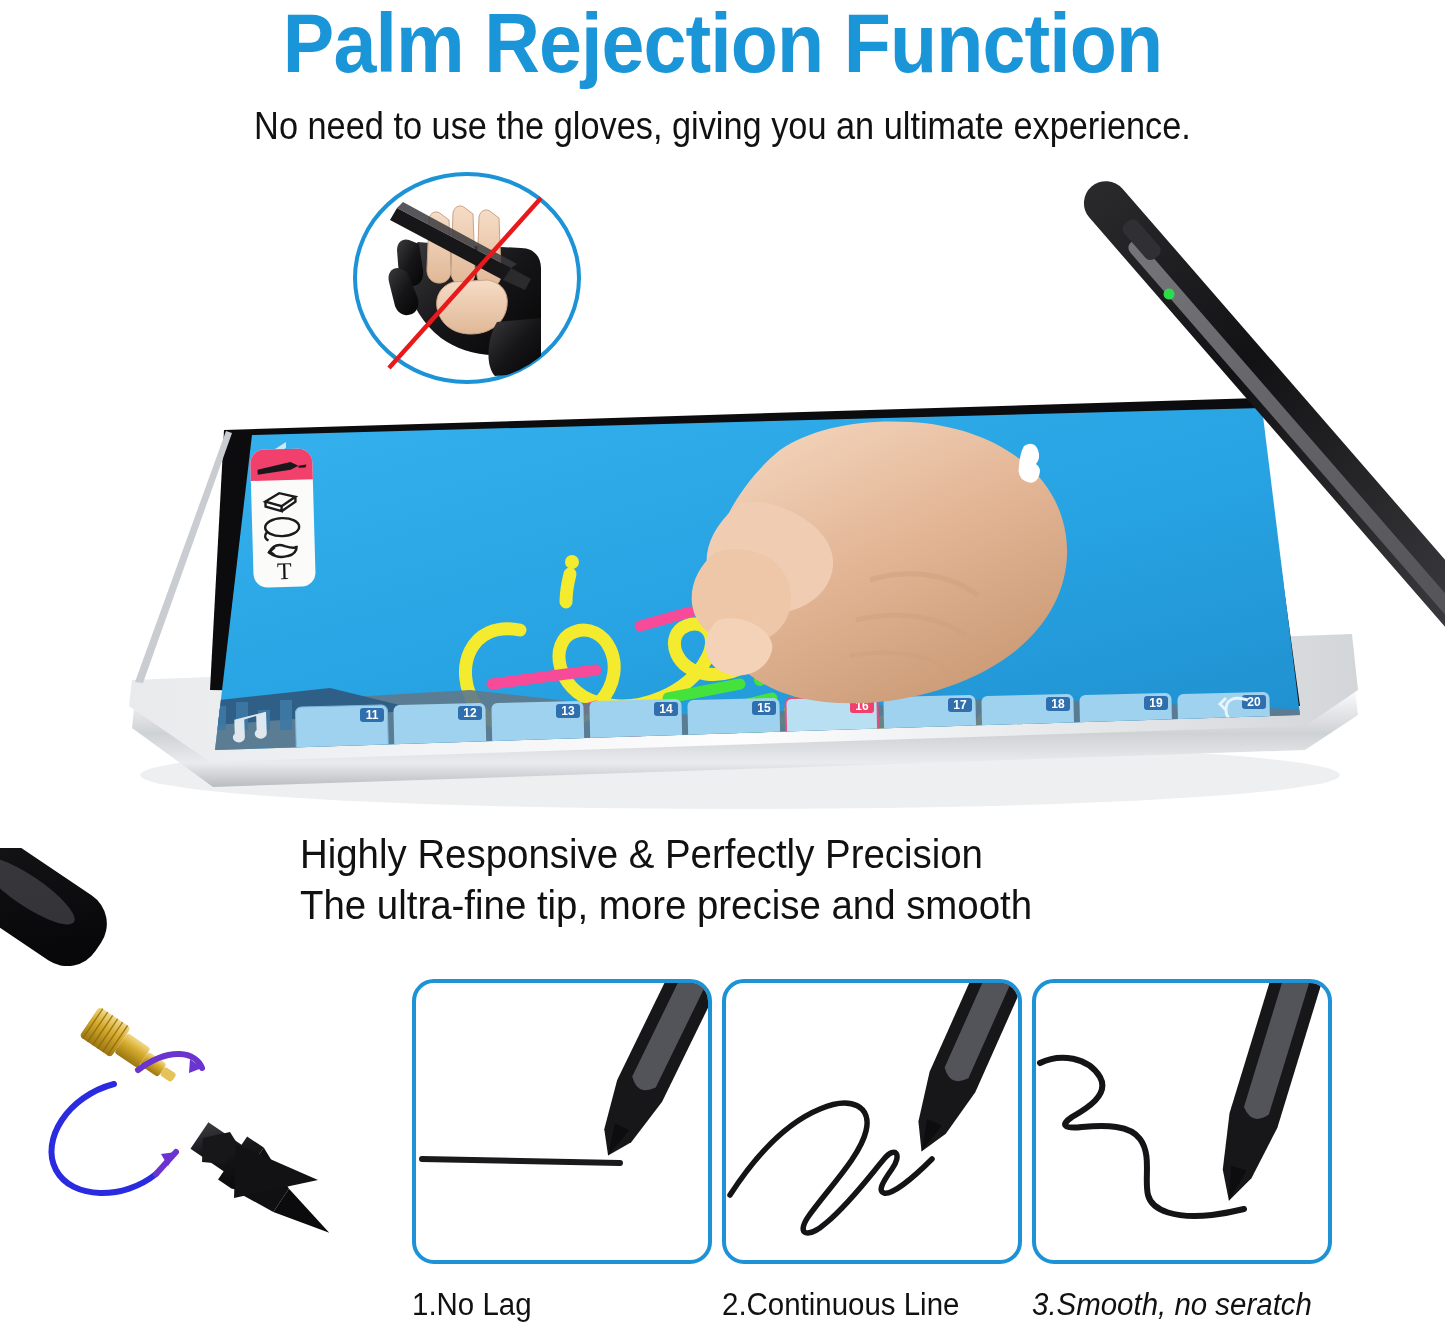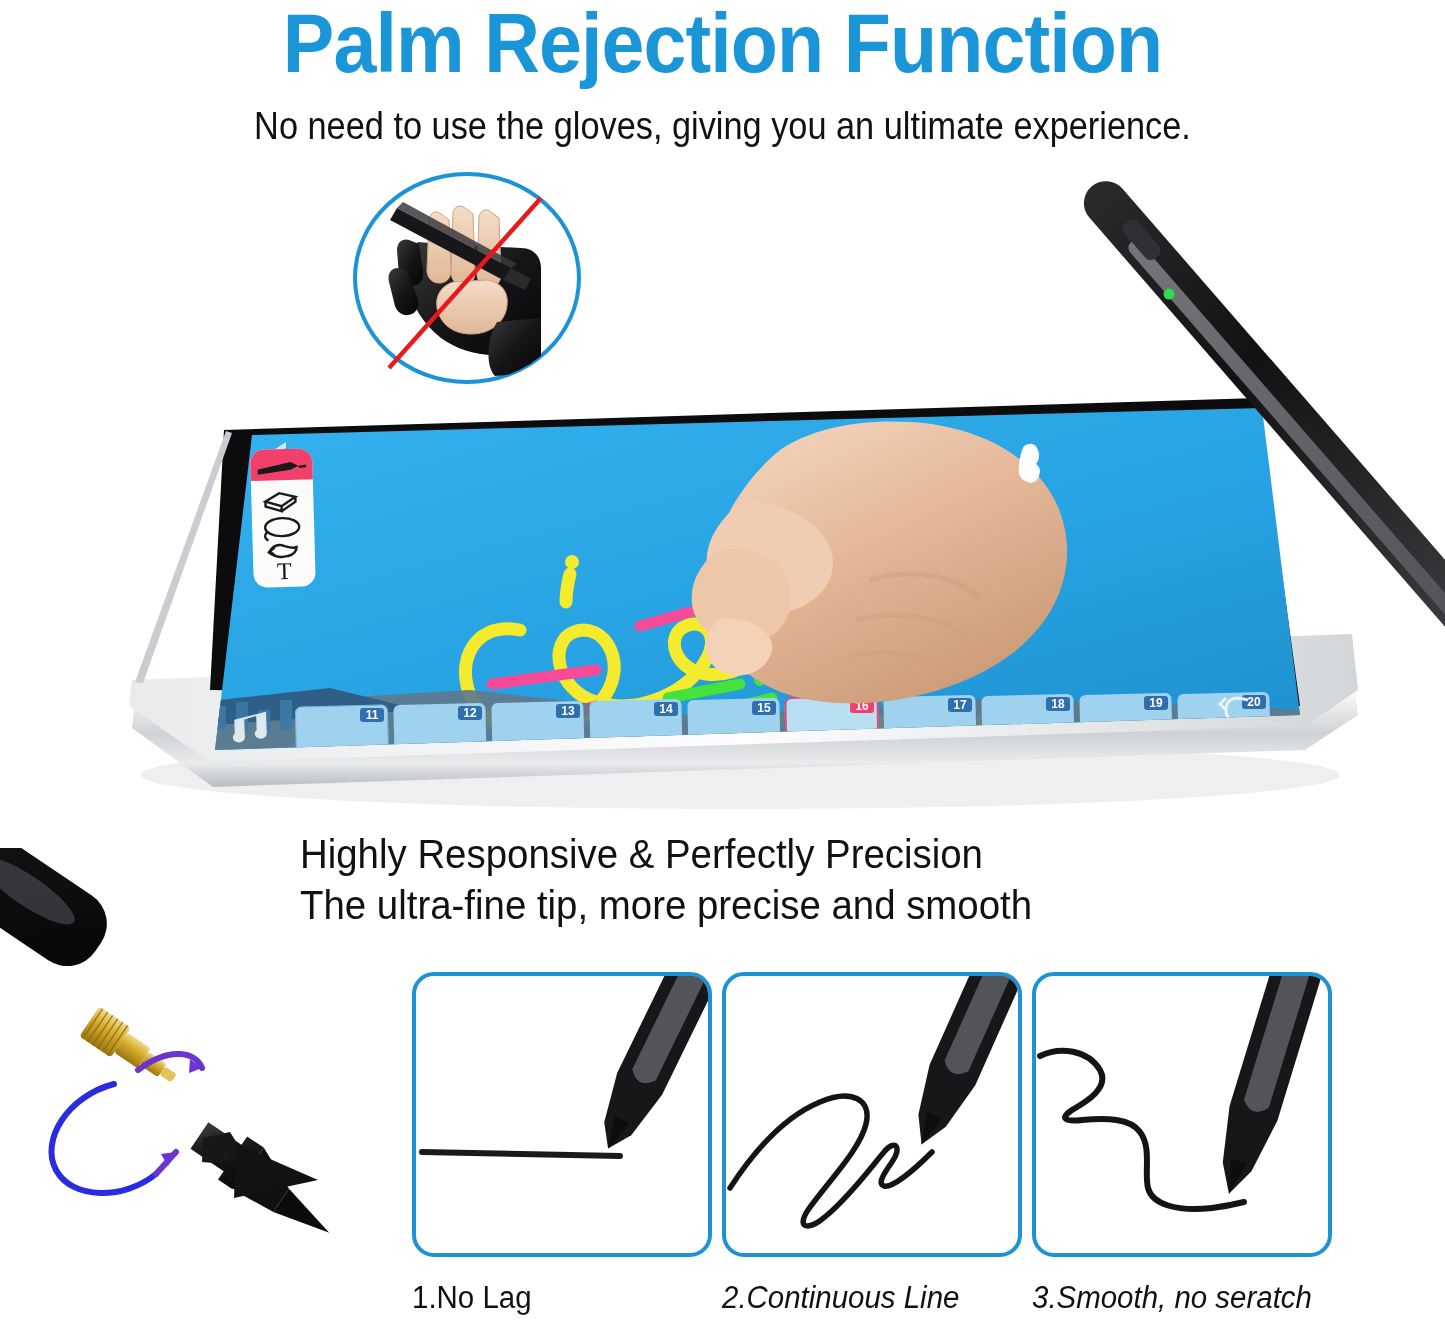--- a/index.html
+++ b/index.html
@@ -59,23 +59,23 @@
     font-size:40px; line-height:51px; color:#111;
     transform:scaleX(0.96); transform-origin:left top;
     white-space:nowrap;
   }
 
   
   #nib-graphic { position:absolute; left:-12px; top:848px; width:400px; height:420px; }
 
   
   #demo-row { position:absolute; left:412px; top:968px; width:930px; height:355px; }
-  .demo-cell { position:absolute; top:4px; width:300px; }
+  .demo-cell { position:absolute; top:11px; width:300px; }
   .demo-cell:nth-child(1){ left:0; }
-  .demo-cell:nth-child(2){ left:310px;font-style:italic; }
+  .demo-cell:nth-child(2){ left:310px; }
   .demo-cell:nth-child(3){ left:620px;font-style:italic; }
   .demo-box {
     position:relative;
     width:300px; height:285px;
     border:4px solid #1d93d6;
     border-radius:22px;
     background:#fff;
     overflow:hidden;
   }
   .demo-box svg { position:absolute; left:0; top:0; }

